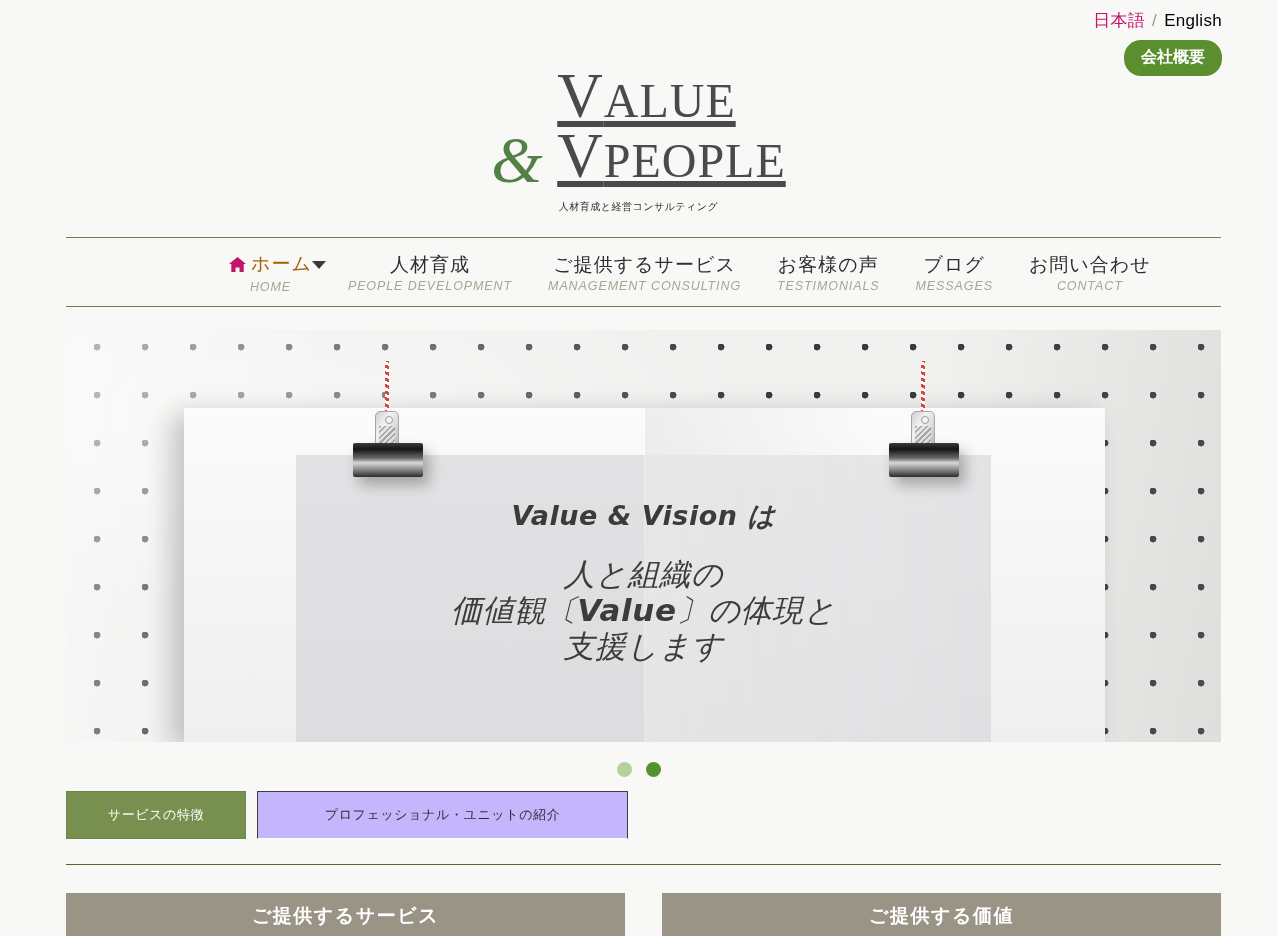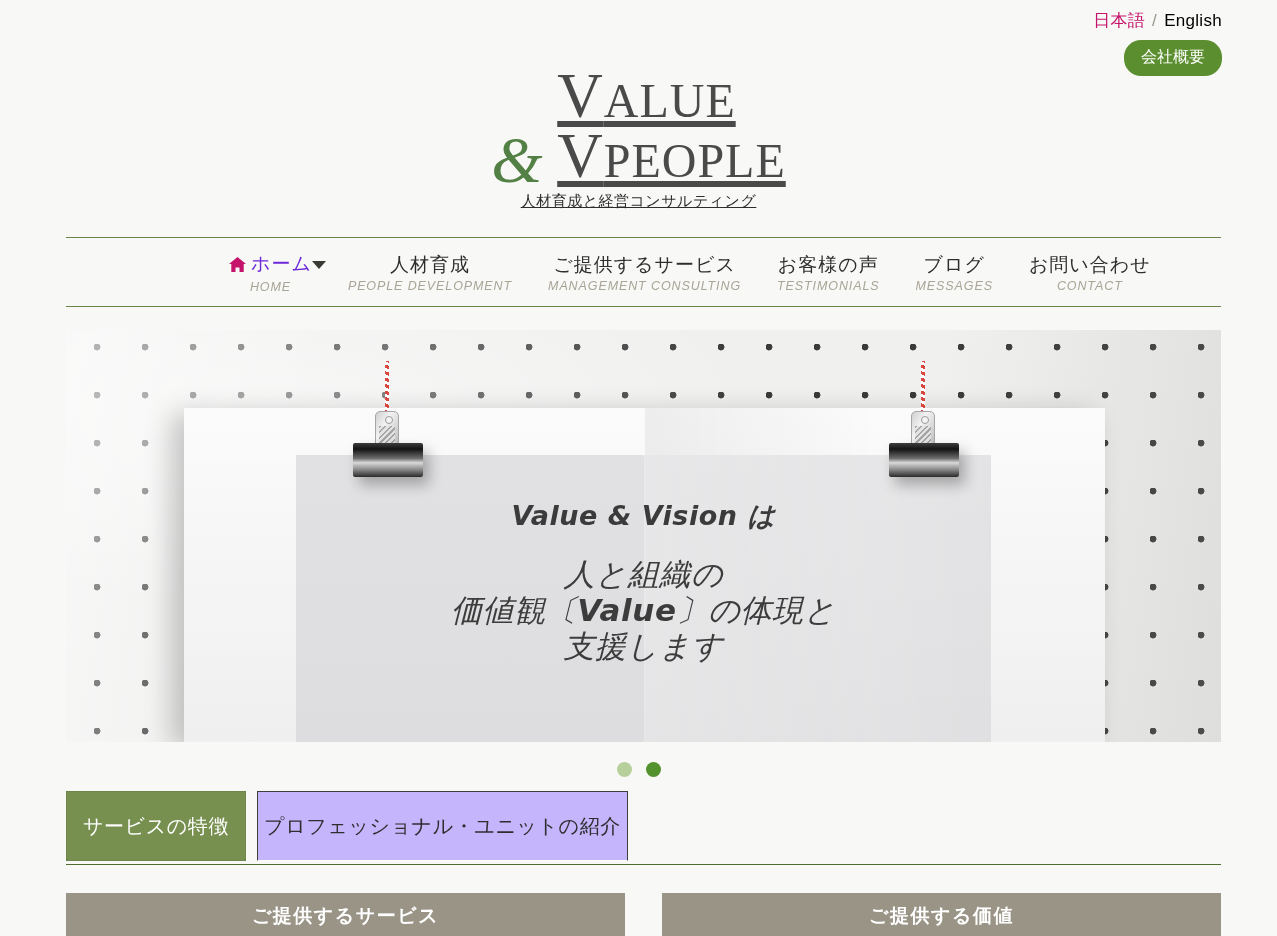--- a/index.html
+++ b/index.html
@@ -46,20 +46,21 @@
     margin-top: 7px;
     background: #5e9130;
     background: #5b8e2e;
     color: #ffffff;
     font-size: 16px;
     line-height: 1;
     padding: 9px 17px 11px;
     border-radius: 17px;
     text-decoration: none;
     font-family: "DejaVu Sans", sans-serif;
+    font-weight: bold;
   }
 
   
   .logo-wrap {
     position: absolute;
     top: 66px;
     left: 0; right: 0;
     text-align: center;
   }
   .logo {
@@ -88,26 +89,25 @@
     left: 0;
     bottom: -4px;
     font-size: 66px;
     color: #538045;
     font-family: "Liberation Serif", "DejaVu Serif", serif;
     font-style: italic;
   }
   .logo-cap { font-size: 63px; }
   .logo-sm  { font-size: 48px; }
   .tagline {
-    margin-top: 5px;
-    font-size: 15px;
+    margin-top: 13px;
+    font-size: 10px;
     color: #2d2d2d;
     font-family: "DejaVu Sans", sans-serif;
     letter-spacing: .5px;
-    text-decoration: underline;
   }
 
   
   .nav {
     position: absolute;
     top: 237px;
     left: 66px;
     width: 1155px;
     border-top: 1px solid #6a8348;
     border-bottom: 1px solid #6a8348;
@@ -125,21 +125,21 @@
     padding: 0 18px;
   }
   .nav-ja {
     display: block;
     font-size: 19px;
     color: #2e2e2e;
     font-family: "DejaVu Sans", sans-serif;
     line-height: 24px;
     letter-spacing: 1px;
   }
-  .nav-item.active .nav-ja { color: #6d28d9; }
+  .nav-item.active .nav-ja { color: #a16207; }
   .nav-en {
     display: block;
     font-size: 12.5px;
     color: #a8a596;
     font-style: italic;
     letter-spacing: .9px;
     margin-top: 3px;
     font-family: "Liberation Sans", sans-serif;
   }
   .home-icon {
@@ -313,26 +313,26 @@
     position: absolute;
     top: 791px;
     left: 66px;
     width: 1155px;
     height: 74px;
     border-bottom: 1px solid #4f6b2f;
     display: flex;
     align-items: flex-start;
   }
   .tab {
-    height: 70px;
+    height: 48px;
     display: flex;
     align-items: center;
     justify-content: center;
     font-family: "DejaVu Sans", sans-serif;
-    font-size: 20px;
+    font-size: 13px;
     letter-spacing: .6px;
     cursor: pointer;
     text-decoration: none;
   }
   .tab-active {
     background: #77904f;
     color: #ffffff;
     width: 180px;
     border: 1px solid #6d874a;
   }

